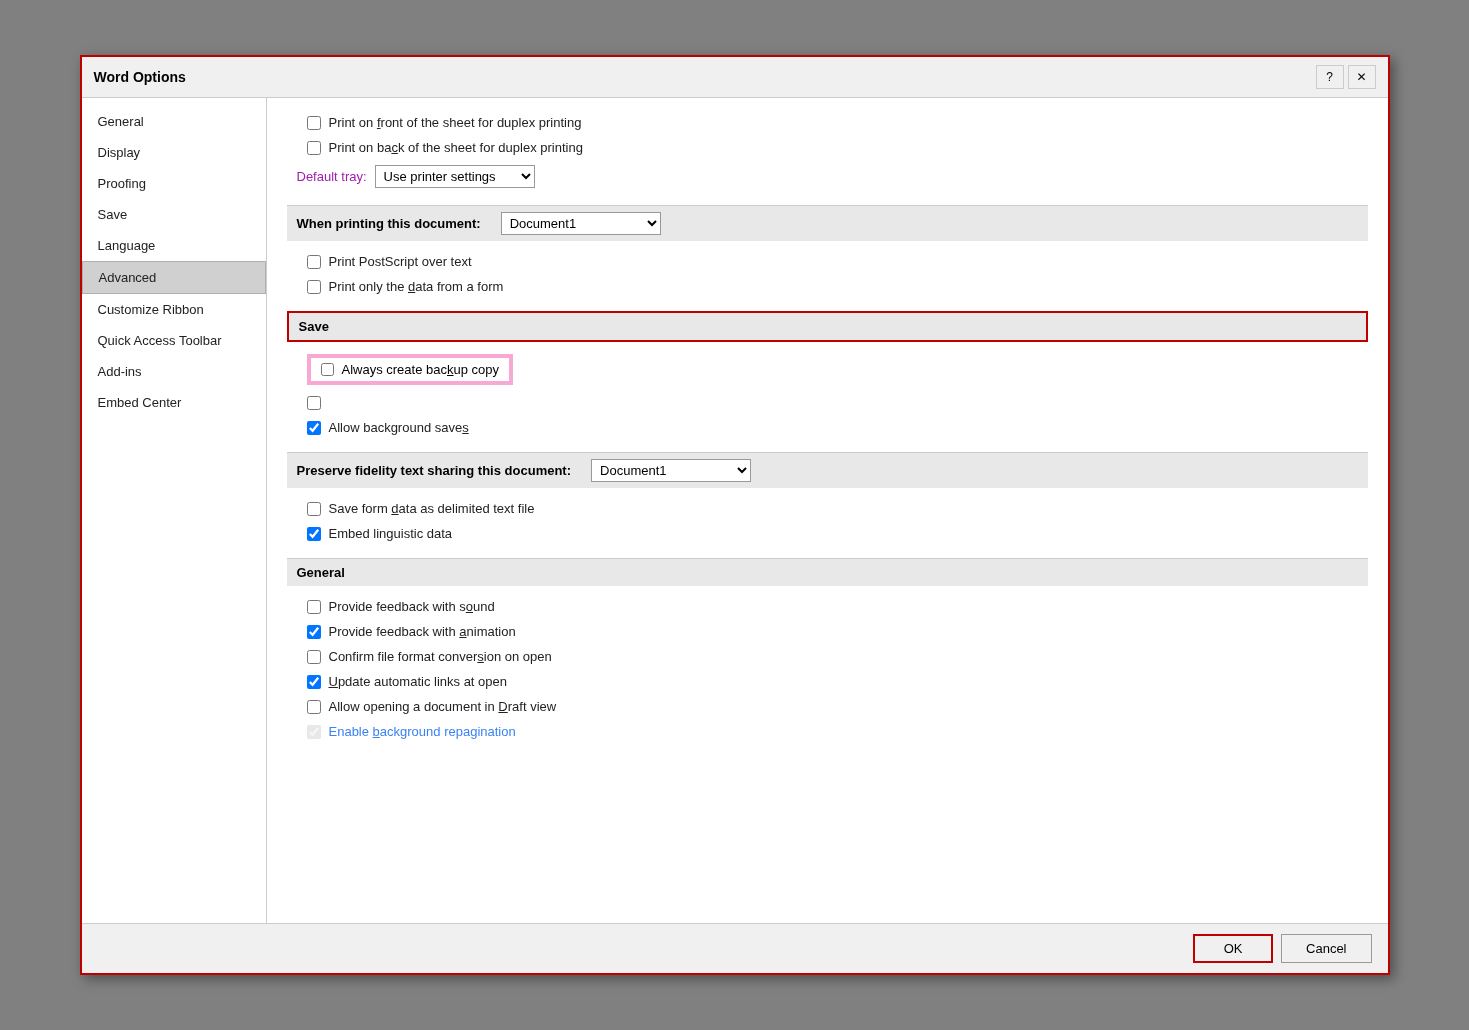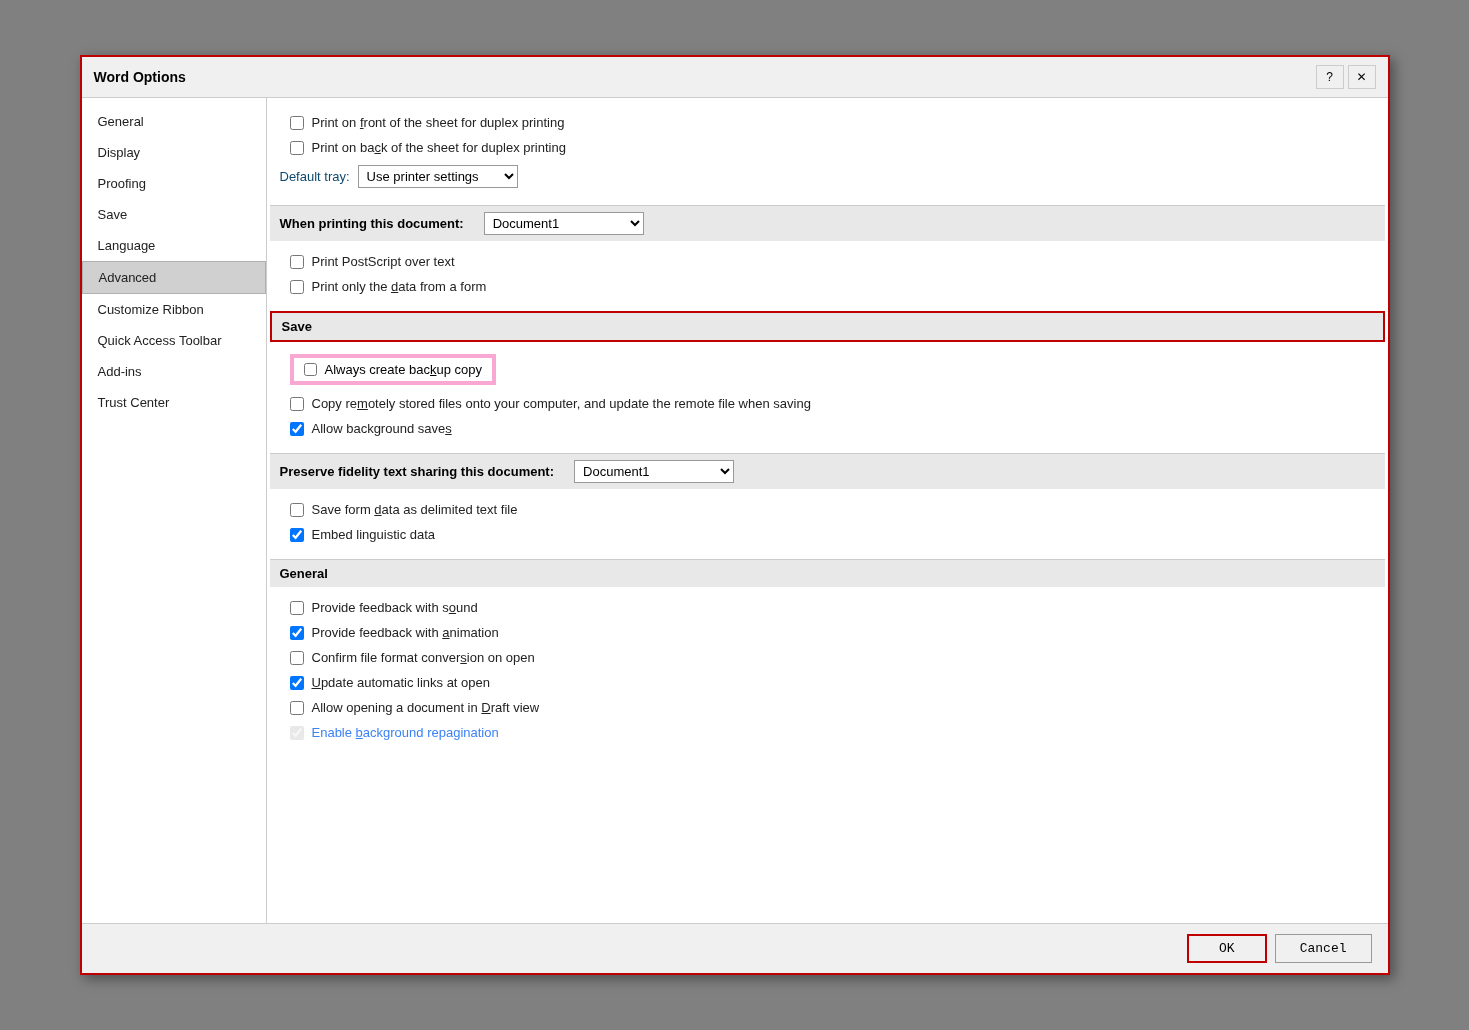--- a/index.html
+++ b/index.html
@@ -88,21 +88,21 @@
       overflow-y: auto;
       padding: 0;
       background: #fff;
       position: relative;
     }
     .main-content::-webkit-scrollbar { width: 14px; }
     .main-content::-webkit-scrollbar-track { background: #f0f0f0; }
     .main-content::-webkit-scrollbar-thumb { background: #b0b0b0; border: 1px solid #ccc; }
 
     .content-inner {
-      padding: 12px 3px;
+      padding: 12px 20px;
     }
 
     
     .section-header {
       background: #e8e8e8;
       padding: 6px 10px;
       font-weight: 700;
       font-size: 13px;
       margin-bottom: 8px;
       margin-top: 12px;
@@ -146,21 +146,21 @@
       margin-bottom: 2px;
     }
 
     
     .dropdown-row {
       display: flex;
       align-items: center;
       padding: 5px 10px;
       gap: 8px;
     }
-    .dropdown-row label { color: #0c4a6e; }
+    .dropdown-row label { color: #a21caf; }
     .dropdown-row select {
       padding: 2px 4px;
       border: 1px solid #999;
       background: #fff;
       font-size: 13px;
       min-width: 160px;
     }
 
     
     .doc-selector-row {
@@ -191,21 +191,20 @@
       justify-content: flex-end;
       gap: 8px;
     }
     .footer-btn {
       padding: 5px 24px;
       font-size: 13px;
       border: 1px solid #999;
       background: #f0f0f0;
       cursor: pointer;
       min-width: 80px;
-      font-family: Liberation Mono, monospace;
     }
     .footer-btn.ok-btn {
       border: 2px solid #c00000;
       background: #f0f0f0;
     }
 
     
     .info-icon {
       display: inline-flex;
       align-items: center;
@@ -261,21 +260,21 @@
       <div class="sidebar-item">
         <span>Customize Ribbon</span>
       </div>
       <div class="sidebar-item">
         <span>Quick Access Toolbar</span>
       </div>
       <div class="sidebar-item">
         <span>Add-ins</span>
       </div>
       <div class="sidebar-item">
-        <span>Trust Center</span>
+        <span>Embed Center</span>
       </div>
     </div>
 
     <div class="main-content">
       <div class="content-inner">
 
         <div class="option-row indented">
           <input type="checkbox" id="print-front-duplex" style="">
           <label for="print-front-duplex">
             Print on <span class="underline-char">f</span>ront of the sheet for duplex printing
@@ -323,23 +322,20 @@
           <div class="highlighted-checkbox-row">
             <input type="checkbox" id="always-backup" style="">
             <label for="always-backup">
               Always create bac<span class="underline-char">k</span>up copy
             </label>
           </div>
         </div>
 
         <div class="option-row indented">
           <input type="checkbox" id="copy-remotely" style="">
-          <label for="copy-remotely">
-            Copy re<span class="underline-char">m</span>otely stored files onto your computer, and update the remote file when saving
-          </label>
         </div>
         <div class="option-row indented">
           <input type="checkbox" id="allow-bg-saves" checked="" style="">
           <label for="allow-bg-saves">
             Allow background save<span class="underline-char">s</span>
           </label>
         </div>
 
         <div class="doc-selector-row">
           <span>Preserve fidelity text sharing this document:</span>

